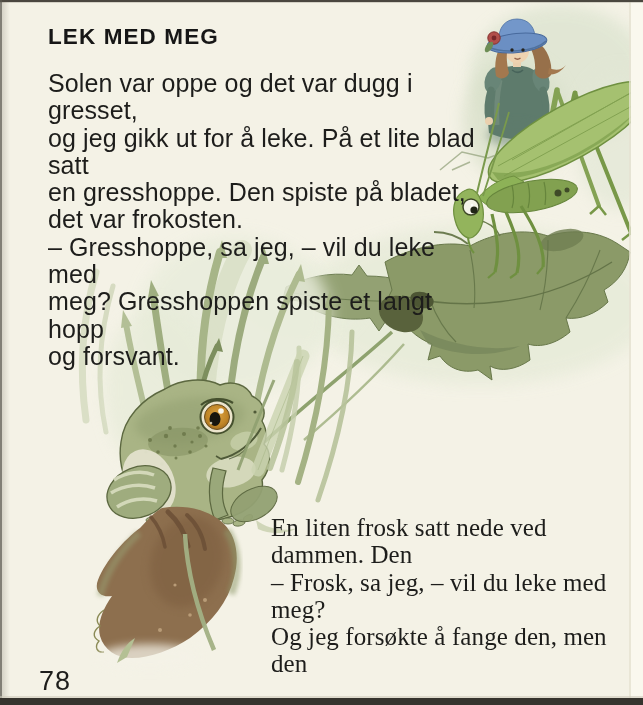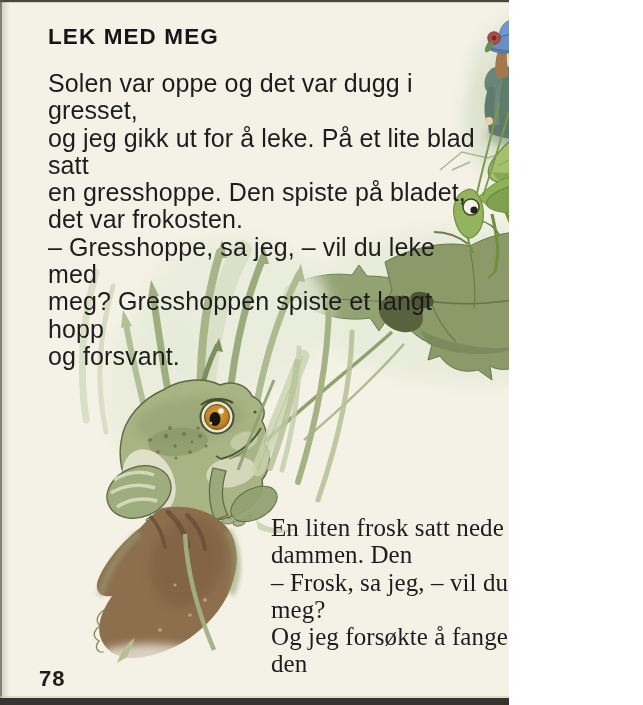--- a/index.html
+++ b/index.html
@@ -1,34 +1,34 @@
 <!DOCTYPE html>
 <html><head>
 <meta charset="utf-8">
 <style>
   html,body{margin:0;padding:0;}
   .page{
     position:relative;
-    width:509px;height:705px;
+    width:643px;height:705px;
     background:#f4f2e6;
     overflow:hidden;
     font-family:"Liberation Sans","DejaVu Sans",sans-serif;
   }
   .art{position:absolute;left:0;top:0;width:643px;height:705px;display:block;}
   .title{
     position:absolute;left:48px;top:24px;margin:0;
     font-size:22.5px;font-weight:bold;letter-spacing:1.1px;
     color:#161616;
   }
   .para{position:absolute;color:#1d1d1b;font-size:25px;line-height:27.3px;letter-spacing:0.1px;}
   .para1{left:48px;top:70px;width:430px;}
   .para2{left:271px;top:514px;width:372px;font-family:Liberation Serif, serif;}
   .pagenum{
     position:absolute;left:39px;top:666px;
-    font-size:22px;font-weight:bold;color:#1d1d1b;letter-spacing:1px;
+    font-size:27px;font-weight:normal;color:#1d1d1b;letter-spacing:1px;
   }
 </style>
 </head>
 <body>
 
 <div class="page">
 
   <svg class="art" viewBox="0 0 643 705" aria-hidden="true">
     <defs>
       <filter id="f8" x="-60%" y="-60%" width="220%" height="220%">

